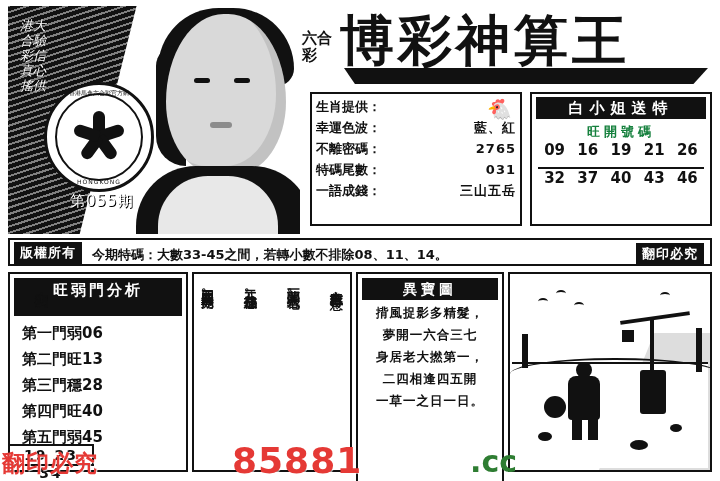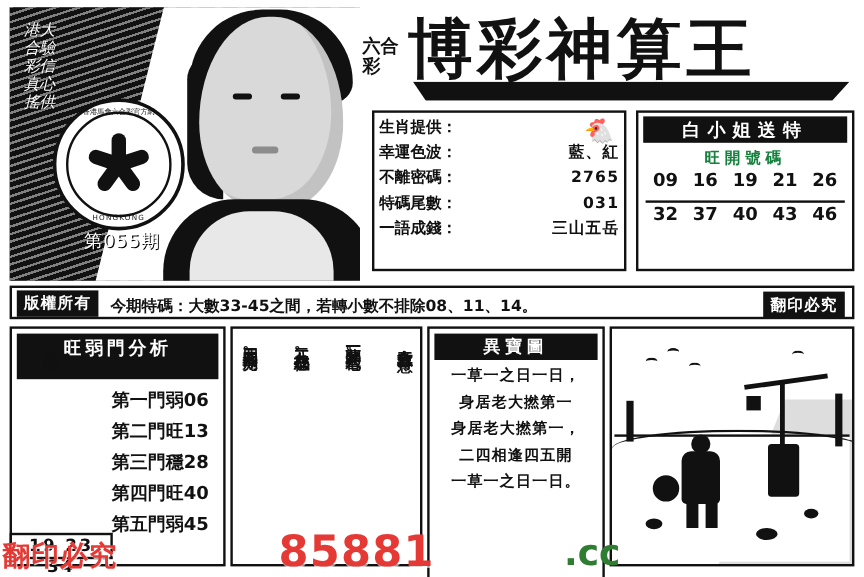--- a/index.html
+++ b/index.html
@@ -176,21 +176,21 @@
 
   .panel{position:absolute;border:2px solid #111;background:#fff;box-sizing:border-box;}
 
   
   .p-doors{left:0;top:0;width:180px;height:200px;}
   .doors-hdr{
     margin:4px;height:38px;background:#111;color:#fff;text-align:center;
     font-size:15px;font-weight:bold;line-height:24px;letter-spacing:3px;
   }
   .door-row{
-    display:flex;justify-content:flex-end;align-items:center;
+    display:flex;justify-content:flex-start;align-items:center;
     font-size:15px;font-weight:bold;color:#111;
     padding:0 12px;height:26px;line-height:26px;
   }
 
   
   .p-vert{left:184px;top:0;width:160px;height:200px;}
   .vcols{display:flex;flex-direction:row-reverse;justify-content:space-between;height:100%;padding:6px 6px 0 6px;box-sizing:border-box;}
   .vcol{
     writing-mode:vertical-rl;text-orientation:upright;
     font-size:13px;line-height:15px;font-weight:bold;color:#111;
@@ -404,22 +404,22 @@
       </div>
     </div>
 
     <div class="p-code">
       <div class="vcol" style="position:absolute;left:26px;top:10px;height:150px;">今期挂碼</div>
       <div class="codebox">19 23 34</div>
     </div>
 
     <div class="panel p-pic">
       <div class="pic-hdr">異寶圖</div>
-      <div class="poem">一草一之日一日，</div>
-      <div class="poem">身居老大撚第一</div>
+      <div class="poem">揹風捉影多精髮，</div>
+      <div class="poem">夢開一六合三七</div>
       <div class="poem">身居老大撚第一，</div>
       <div class="poem">二四相逢四五開</div>
       <div class="poem">一草一之日一日。</div>
     </div>
 
     <div class="panel p-ill">
       <div class="sky"></div>
       <div class="road"></div>
       <div class="ground"></div>
       <div class="hill"></div>

